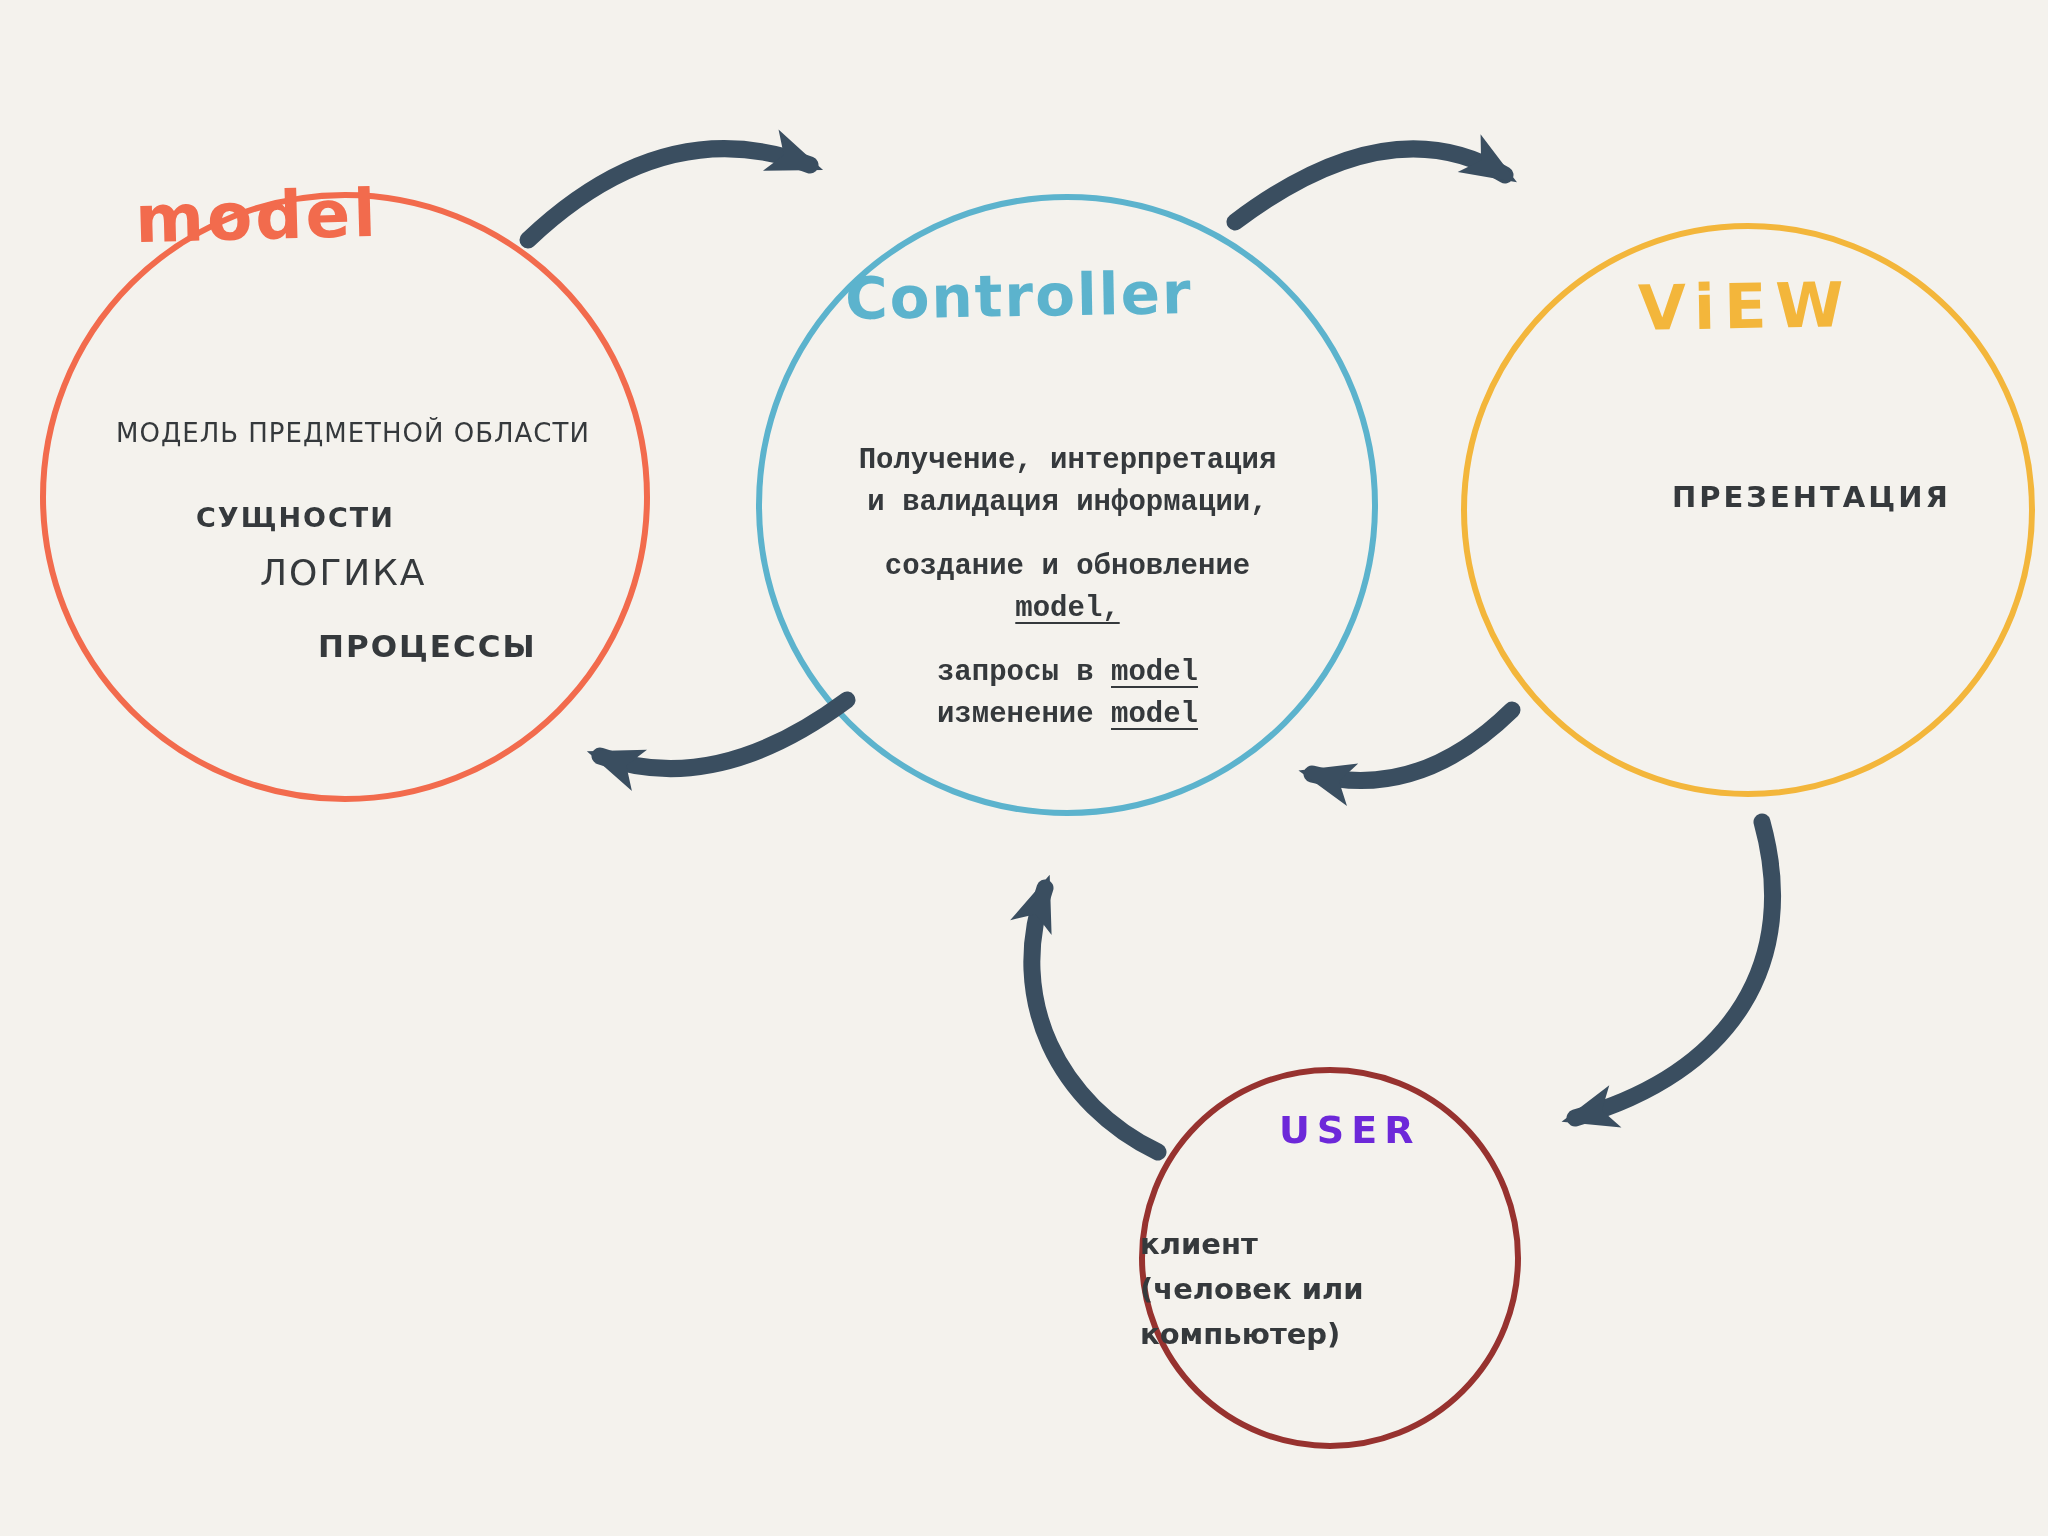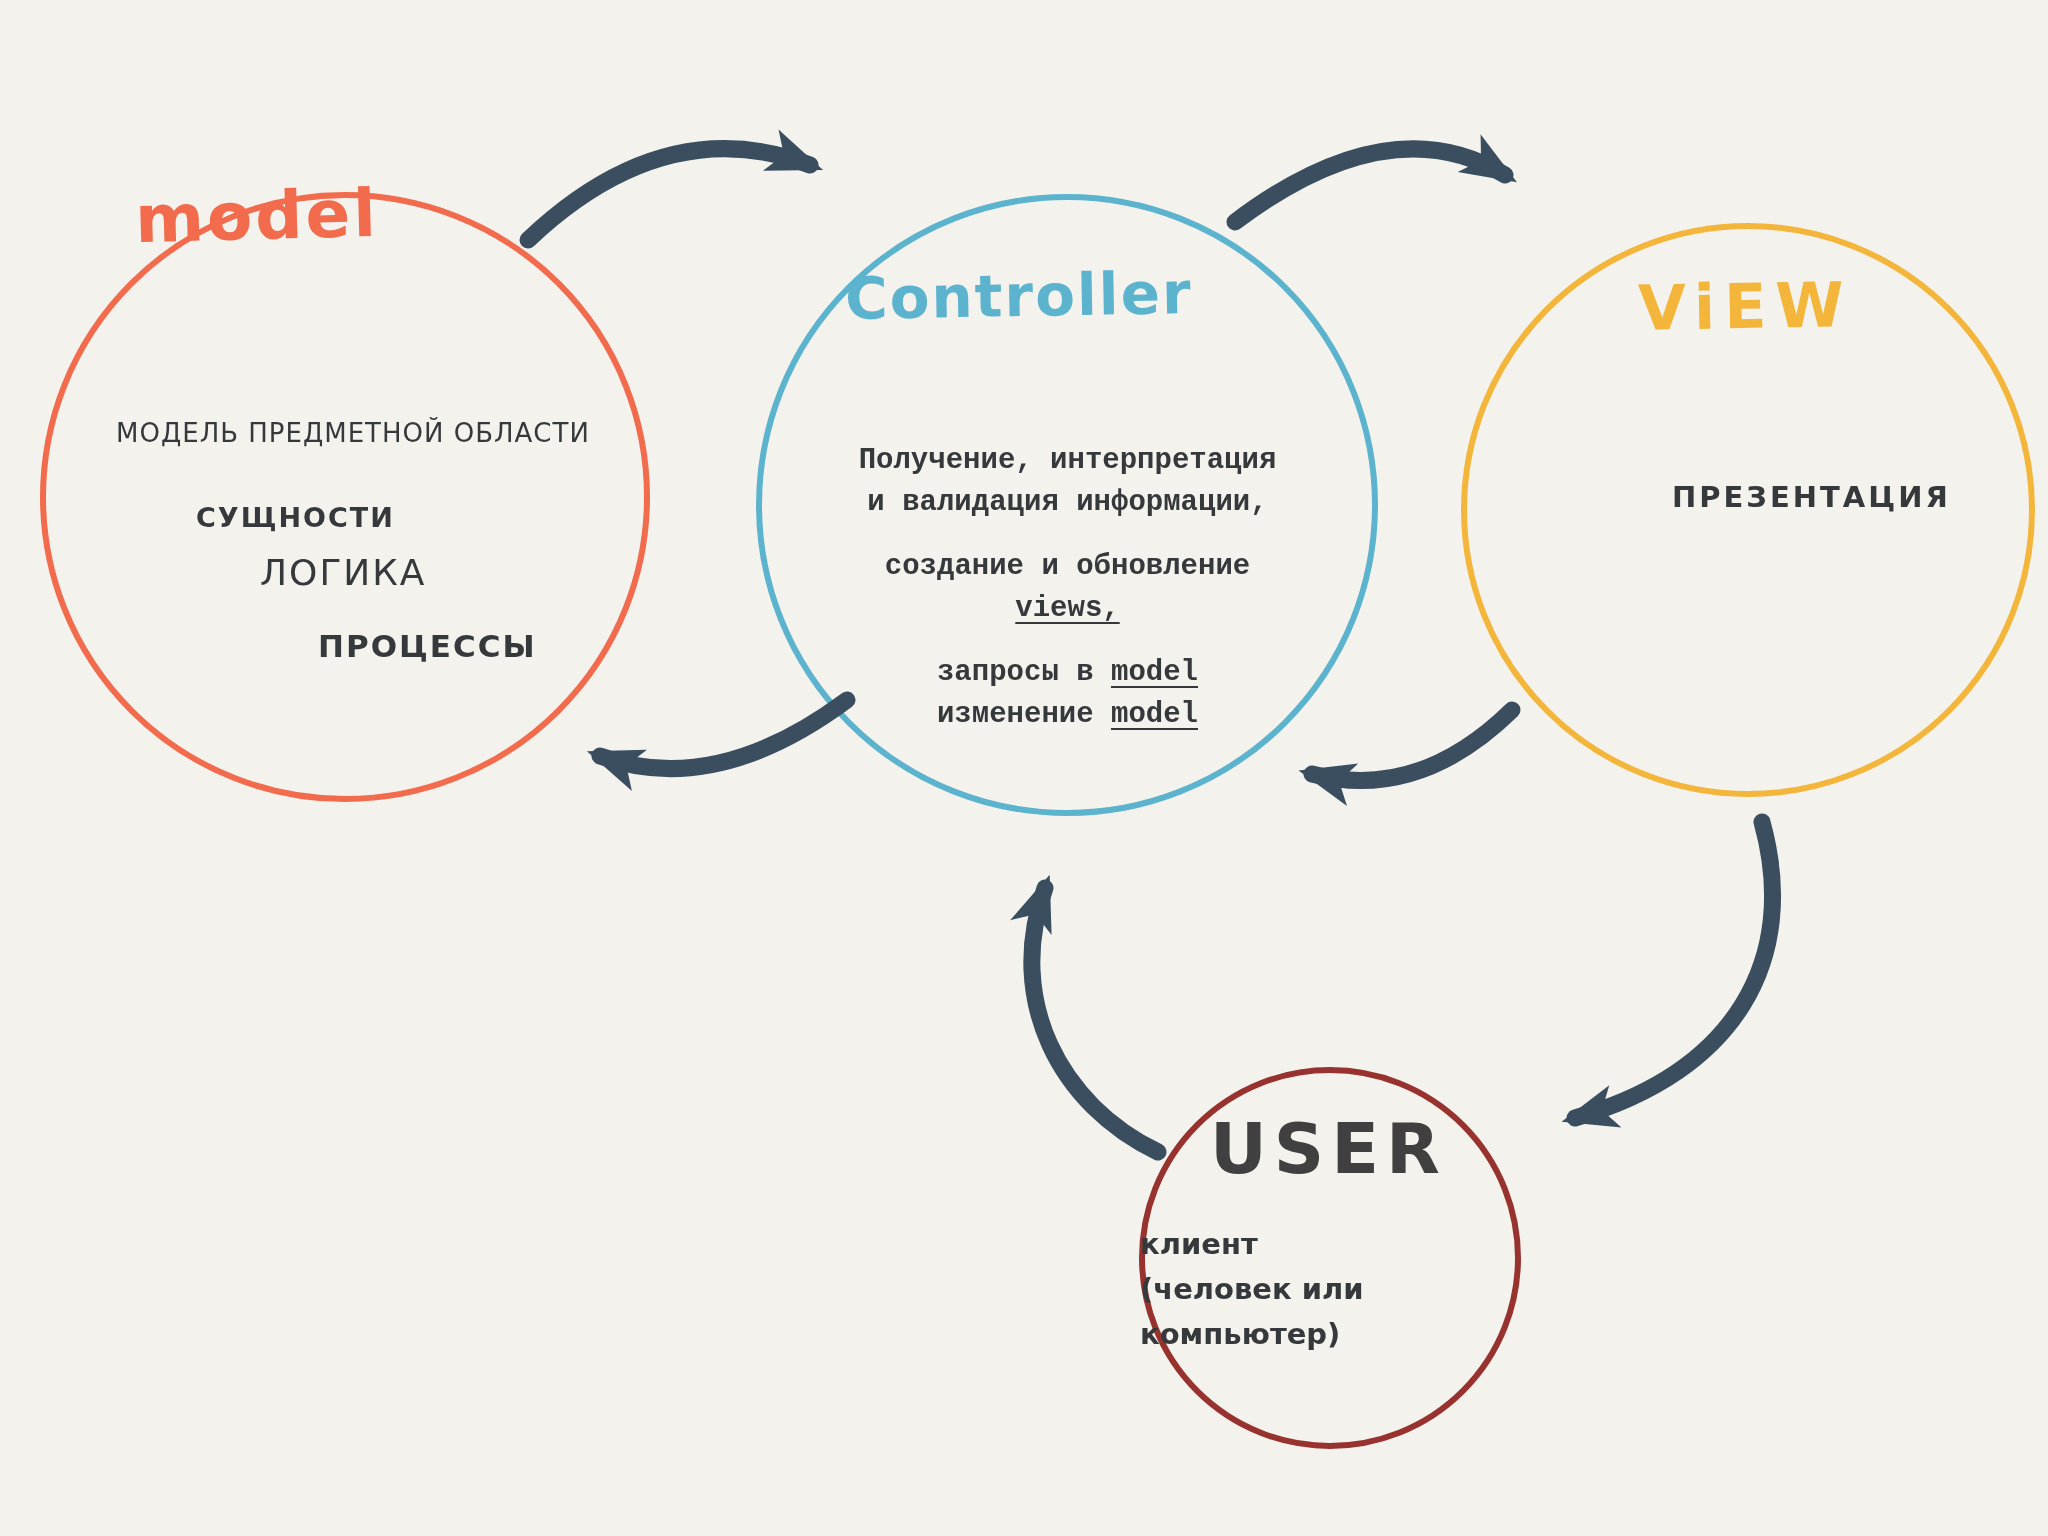--- a/index.html
+++ b/index.html
@@ -28,21 +28,21 @@
     white-space:normal;
   }
   .controller-body .para { margin:0 0 22px 0;font-family:Liberation Mono, monospace; }
   .u { text-decoration:underline; text-underline-offset:6px; }
 
   
   .view-title { left:1638px; top:270px; font-size:62px; font-weight:700; color:#f3b63b; letter-spacing:9px; transform:rotate(-1deg); }
   .view-line1 { left:1672px; top:480px; font-size:29px; font-weight:600; letter-spacing:3px; }
 
   
-  .user-title { left:1210px; top:1108px; font-size:70px; font-weight:700; color:#404040; letter-spacing:7px; }
+  .user-title { left:1279px; top:1108px; font-size:38px; font-weight:700; color:#6d28d9; letter-spacing:7px; }
   .user-body  {
     position:absolute; left:1140px; top:1222px; width:380px;
     text-align:left; font-size:29px; font-weight:600; line-height:1.55;
     white-space:normal;
   }
 </style>
 </head>
 <body>
 
 <div class="stage">
@@ -79,21 +79,21 @@
   <div class="label model-line4">ПРОЦЕССЫ</div>
 
   <div class="label controller-title">Controller</div>
   <div class="controller-body">
     <p class="para">
       <span>Получение, интерпретация</span><br>
       <span>и валидация информации,</span>
     </p>
     <p class="para">
       <span>создание и обновление</span><br>
-      <span class="u">views,</span>
+      <span class="u">model,</span>
     </p>
     <p class="para">
       <span>запросы  в  </span><span class="u">model</span><br>
       <span>изменение  </span><span class="u">model</span>
     </p>
   </div>
 
   <div class="label view-title">ViEW</div>
   <div class="label view-line1">ПРЕЗЕНТАЦИЯ</div>
 

